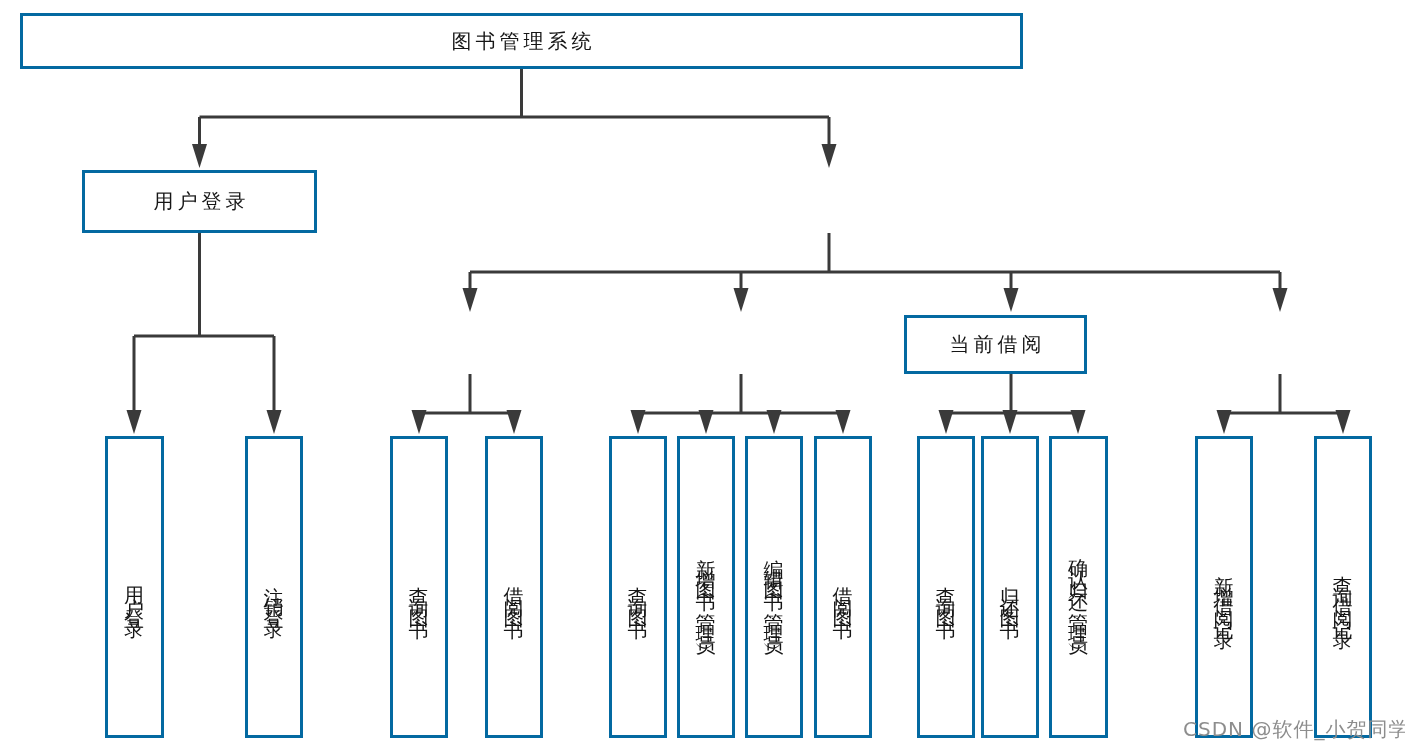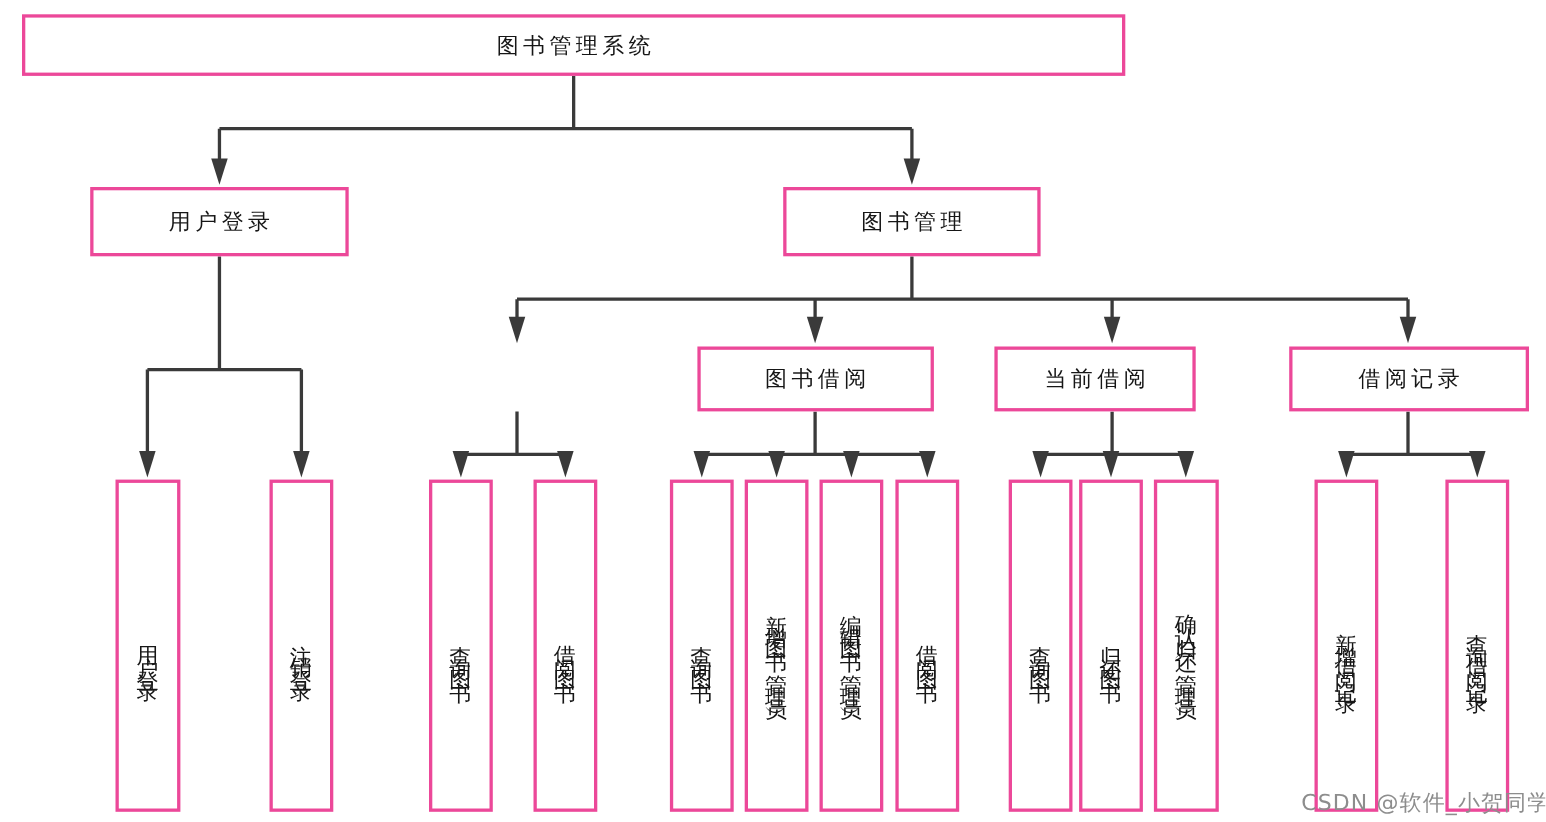--- a/index.html
+++ b/index.html
@@ -3,21 +3,21 @@
 <meta charset="utf-8">
 <style>
   html,body{margin:0;padding:0;background:#ffffff;}
   .canvas{
     position:relative;width:1405px;height:747px;background:#ffffff;
     font-family:"DejaVu Sans",sans-serif;color:#161616;overflow:hidden;
   }
   .connectors{position:absolute;left:0;top:0;z-index:1;}
   .node{
     position:absolute;z-index:2;background:#ffffff;
-    border:3px solid #ec4899;box-sizing:border-box;
+    border:3px solid #0369a1;box-sizing:border-box;
     display:flex;align-items:center;justify-content:center;
   }
   .hlabel{
     font-size:20px;letter-spacing:4px;white-space:nowrap;
     padding-left:4px; 
   }
   .vlabel{
     writing-mode:vertical-rl;text-orientation:mixed;
     font-size:20px;letter-spacing:11px;line-height:1;white-space:nowrap;
     padding-top:11px; 
@@ -65,32 +65,23 @@
     </g>
   </svg>
 
   <div class="node" style="left:20px;top:13px;width:1003px;height:56px">
     <span class="hlabel">图书管理系统</span>
   </div>
 
   <div class="node" style="left:82px;top:170px;width:235px;height:63px">
     <span class="hlabel">用户登录</span>
   </div>
-  <div class="node" style="left:712px;top:170px;width:234px;height:63px">
-    <span class="hlabel">图书管理</span>
-  </div>
 
-  <div class="node" style="left:634px;top:315px;width:215px;height:59px">
-    <span class="hlabel">图书借阅</span>
-  </div>
   <div class="node" style="left:904px;top:315px;width:183px;height:59px">
     <span class="hlabel">当前借阅</span>
-  </div>
-  <div class="node" style="left:1172px;top:315px;width:218px;height:59px">
-    <span class="hlabel">借阅记录</span>
   </div>
 
   <div class="node" style="left:105px;top:436px;width:59px;height:302px">
     <span class="vlabel">用户登录</span>
   </div>
   <div class="node" style="left:245px;top:436px;width:58px;height:302px">
     <span class="vlabel">注销登录</span>
   </div>
 
   <div class="node" style="left:390px;top:436px;width:58px;height:302px">

